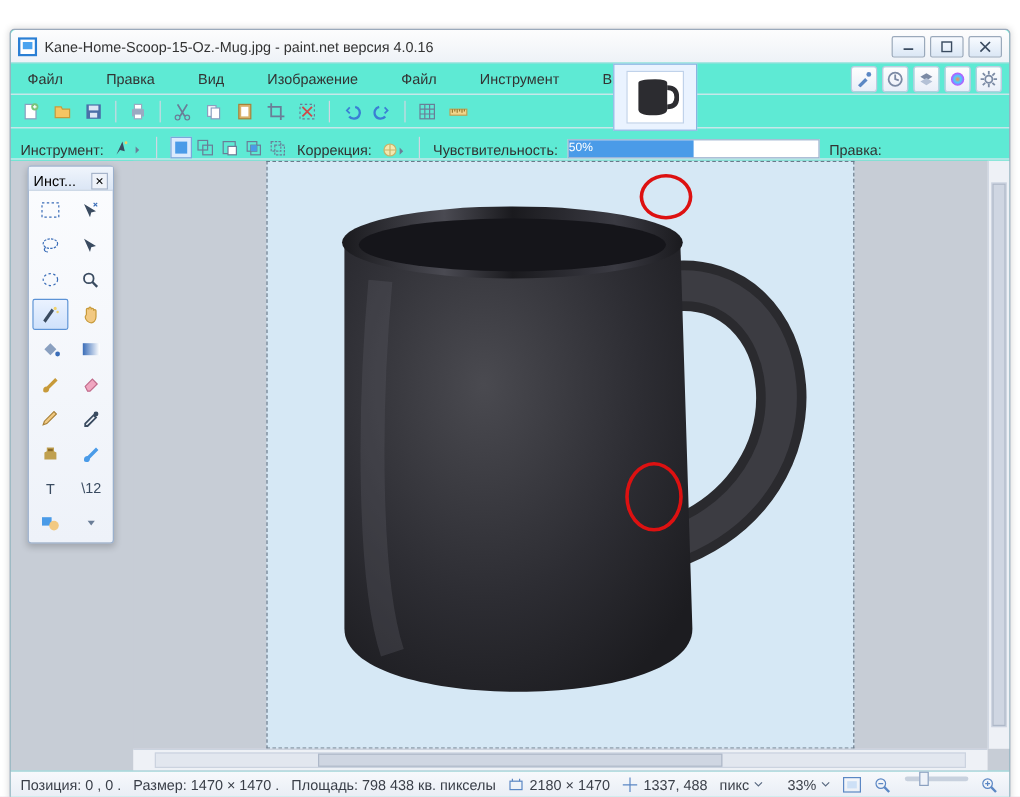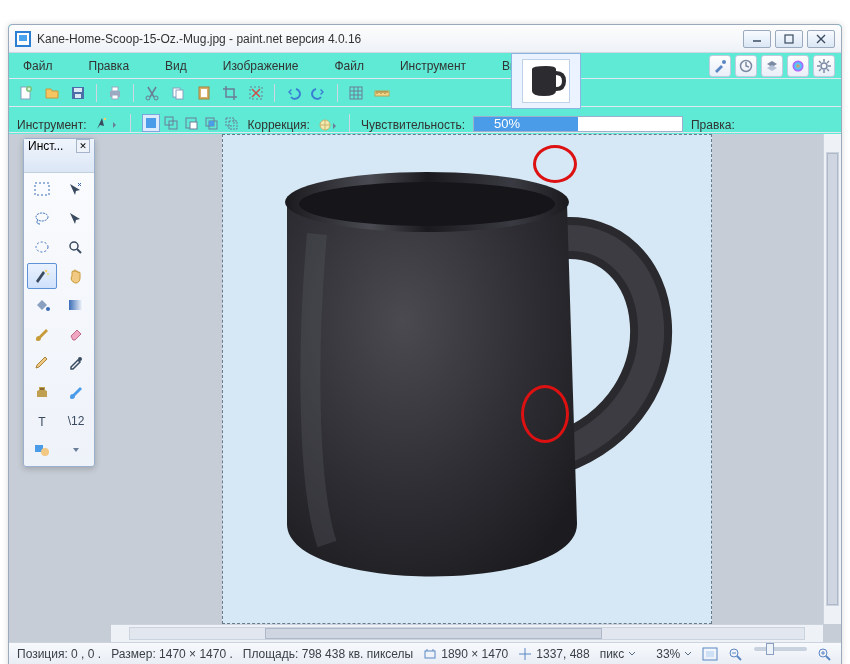--- a/index.html
+++ b/index.html
@@ -20,34 +20,34 @@
 .maintb{height:28px;display:flex;align-items:center;padding:0 6px;gap:4px;border-bottom:1px solid #e2e6ee}
 .tbtn{width:22px;height:22px;display:flex;align-items:center;justify-content:center;border-radius:2px}
 .sep{width:1px;height:18px;background:#d0d7e2;margin:0 3px}
 .opts{height:26px;display:flex;align-items:flex-end;padding:0 8px;gap:8px;border-bottom:1px solid #e2e6ee;font-size:11px;color:#333}
 .opts .lbl{white-space:nowrap}
 .selmode{display:flex;gap:2px}
 .selmode .m{width:18px;height:18px;border:1px solid transparent;display:flex;align-items:center;justify-content:center}
 .selmode .m.active{border:1px solid #7aa7db;background:#dbeafd}
 .sensbar{width:210px;height:16px;border:1px solid #9ab0cd;background:#fff;position:relative}
 .sensbar .fill{position:absolute;left:0;top:0;bottom:0;background:#4a9be8}
-.sensbar .val{position:absolute;left:20px;top:0;line-height:14px;font-size:13px;color:#fff}
+.sensbar .val{position:absolute;left:0;top:0;line-height:14px;font-size:10px;color:#fff}
 .workarea{position:absolute;left:0;right:0;top:109px;bottom:25px;background:#c7cdd6}
 .canvaswrap{position:absolute;left:102px;right:18px;top:0;bottom:18px;background:#c7cdd6;display:flex;align-items:flex-start;justify-content:center;overflow:hidden}
 .canvas{width:490px;height:490px;background:#d6e8f5;border:1px dashed #6b7a8a;margin-top:0;position:relative}
 .mugbg{position:absolute;left:20px;right:20px;top:6px;bottom:6px;display:flex;align-items:center;justify-content:center}
 .redmark{position:absolute;border:3px solid #d11;border-radius:50%}
 .scroll-h{position:absolute;left:102px;right:18px;bottom:0;height:18px;background:#eef1f6;border-top:1px solid #cbd3df}
 .scroll-h .track{position:absolute;left:18px;right:18px;top:2px;bottom:2px;background:#e2e7ef;border:1px solid #cbd3df}
 .scroll-h .thumb{position:absolute;left:20%;width:50%;top:0;bottom:0;background:#cfd6e2;border:1px solid #aeb8c9}
 .scroll-v{position:absolute;right:0;top:0;width:18px;bottom:18px;background:#eef1f6;border-left:1px solid #cbd3df}
 .scroll-v .track{position:absolute;top:18px;bottom:18px;left:2px;right:2px;background:#e2e7ef;border:1px solid #cbd3df}
 .scroll-v .thumb{position:absolute;top:0;height:100%;left:0;right:0;background:#cfd6e2;border:1px solid #aeb8c9}
 .toolbox{position:absolute;left:14px;top:4px;width:72px;background:linear-gradient(#fbfcfe,#eef2f9);border:1px solid #9ab0cd;border-radius:3px;box-shadow:0 2px 6px rgba(0,0,0,.2)}
-.toolbox .tbtitle{height:34px;background:linear-gradient(#f0f5fc,#dbe6f5);border-bottom:1px solid #c3d0e2;display:flex;align-items:flex-start;padding:0 4px;font-size:11px}
+.toolbox .tbtitle{height:20px;background:linear-gradient(#f0f5fc,#dbe6f5);border-bottom:1px solid #c3d0e2;display:flex;align-items:flex-end;padding:0 4px;font-size:11px}
 .toolbox .tbtitle .x{margin-left:auto;width:14px;height:14px;border:1px solid #a6b4ca;background:#eef2f9;display:flex;align-items:center;justify-content:center;font-size:9px}
 .toolgrid{display:grid;grid-template-columns:1fr 1fr;padding:3px;gap:3px}
 .tool{width:30px;height:26px;display:flex;align-items:center;justify-content:center;border:1px solid transparent;border-radius:2px}
 .tool.active{border:1px solid #5c93d6;background:linear-gradient(#eaf2ff,#cfe1fb)}
 .statusbar{position:absolute;left:0;right:0;bottom:0;height:25px;background:linear-gradient(#f7f9fc,#e7ecf4);border-top:1px solid #cbd3df;display:flex;align-items:flex-start;padding:4px 8px;gap:10px;font-size:11px;color:#3a3f48}
 .statusbar .grp{display:flex;align-items:center;gap:4px;white-space:nowrap}
 .slider{width:80px;height:4px;background:#c8d1de;position:relative;border-radius:2px}
 .slider .knob{position:absolute;width:8px;height:12px;background:#eef2f9;border:1px solid #8aa0c0;top:-4px;left:22%}
 svg{display:block}
 </style>
@@ -472,21 +472,21 @@
 
   <div class="statusbar">
     <span class="grp">Позиция: 0 , 0 .</span>
     <span class="grp">Размер: 1470 × 1470 .</span>
     <span class="grp">Площадь: 798 438 кв. пикселы</span>
     <span class="grp">
       <svg width="14" height="14" viewBox="0 0 14 14">
           <rect x="2" y="4" width="10" height="7" fill="none" stroke="#5b87c4"></rect>
           <path d="M4 2v2M10 2v2" stroke="#5b87c4"></path>
         </svg>
-      <span>1890 × 1470</span>
+      <span>2180 × 1470</span>
     </span>
     <span class="grp">
       <svg width="14" height="14" viewBox="0 0 14 14">
           <path d="M7 1v12M1 7h12" stroke="#5b87c4"></path>
         </svg>
       <span>1337, 488</span>
     </span>
     <span class="grp">
       <span>пикс</span>
       <svg width="8" height="8" viewBox="0 0 8 8">

